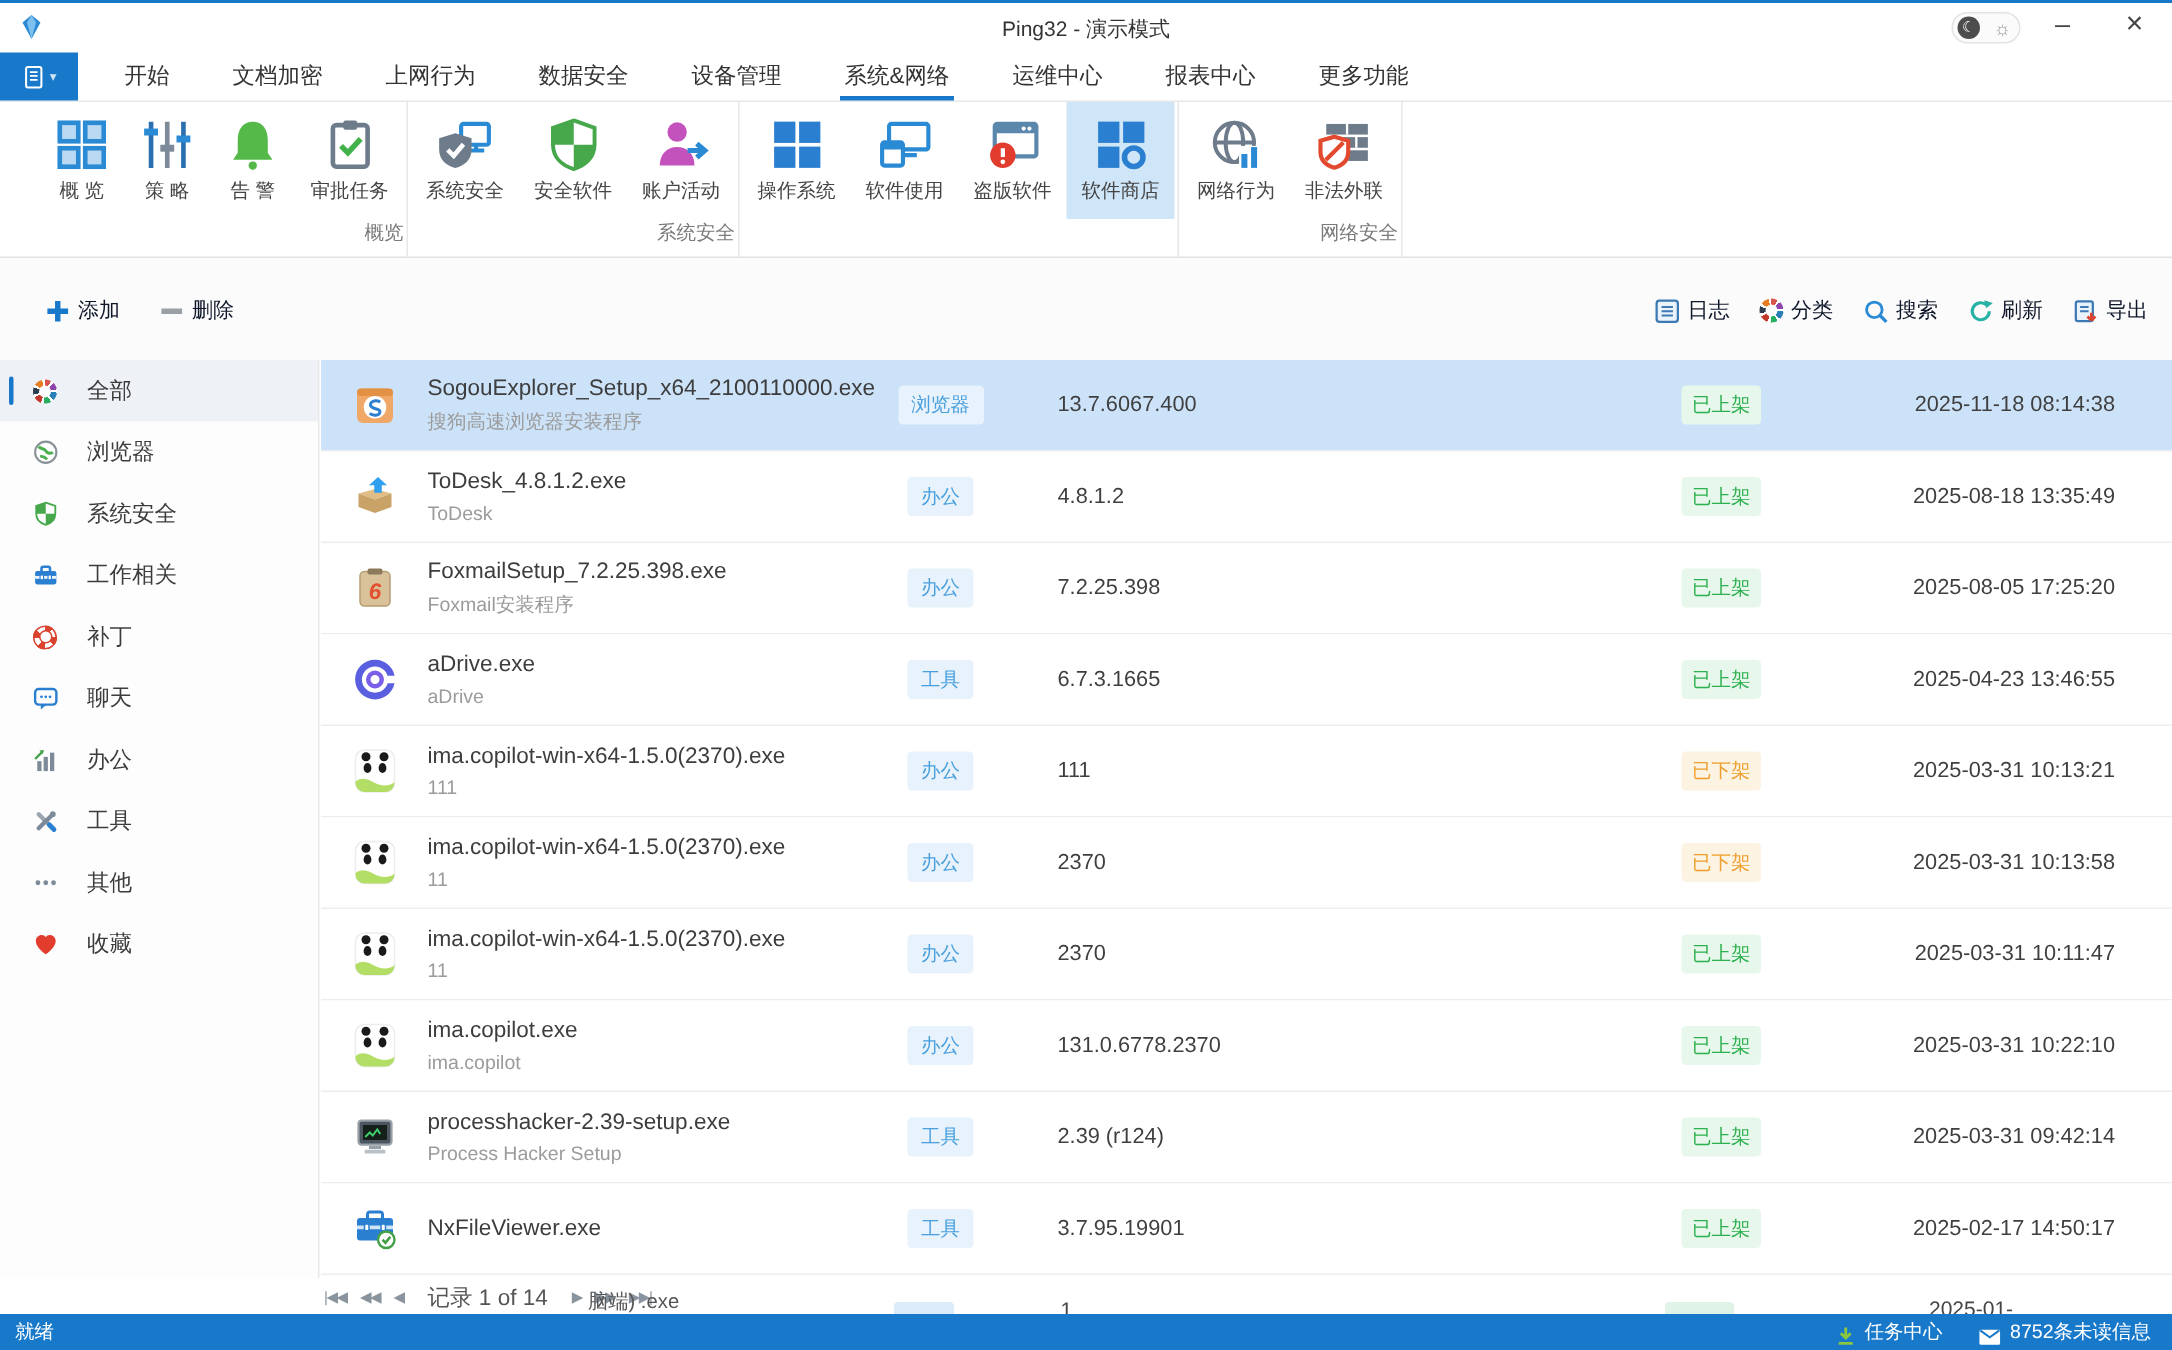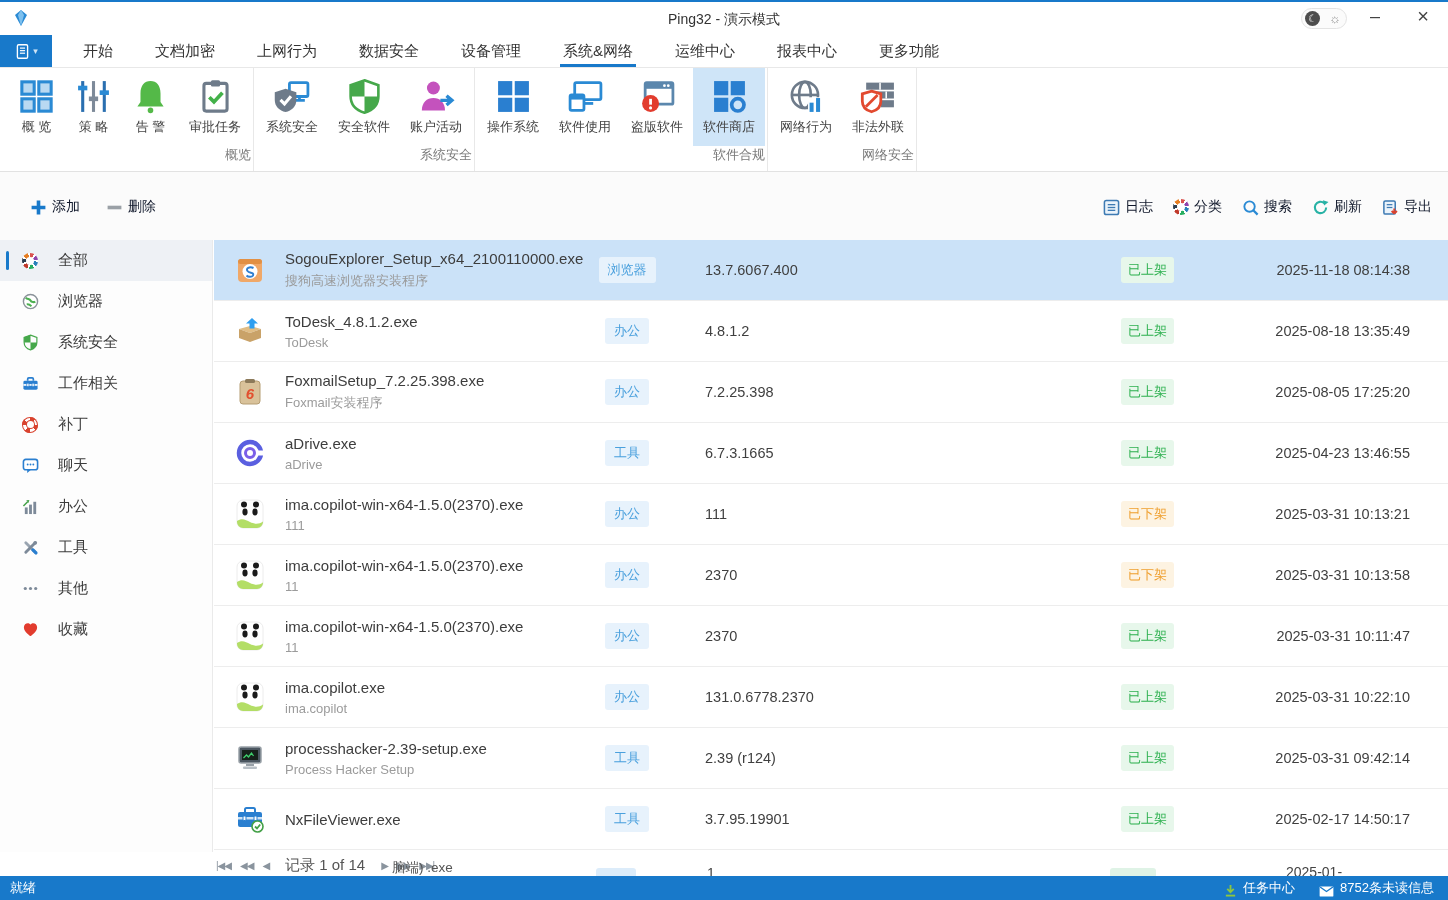--- a/index.html
+++ b/index.html
@@ -21,21 +21,21 @@
   
   .menubar{position:absolute;top:35px;left:0;right:0;height:33px;border-bottom:1px solid #e8e8e8;background:#fff;display:flex;box-sizing:border-box}
   .appbtn{width:52px;height:32px;background:#1879ca;display:flex;align-items:center;justify-content:center;gap:2px;cursor:pointer}
   .appbtn .ai svg{width:17px;height:17px;display:block}
   .appbtn::after{content:"▾";color:#cfe4f5;font-size:9px}
   .tabs{display:flex;margin-left:10px}
   .tab{padding:0 21px;height:32px;line-height:32px;font-size:15px;color:#333;position:relative;cursor:pointer;white-space:nowrap}
   .tab.active::after{content:"";position:absolute;left:18px;right:18px;bottom:0;height:3px;background:#1879ca}
 
   
-  .ribbon{position:absolute;top:68px;left:0;right:0;height:104px;background:#fff;border-bottom:1px solid #e2e2e2;display:flex;padding-left:6px;box-sizing:border-box}
+  .ribbon{position:absolute;top:68px;left:0;right:0;height:104px;background:#fff;border-bottom:1px solid #e2e2e2;display:flex;padding-left:24px;box-sizing:border-box}
   .rgroup{display:flex;flex-direction:column;border-right:1px solid #e8e8e8;padding:0 2px}
   .rbtns{display:flex;height:78px}
   .rbtn{display:flex;flex-direction:column;align-items:center;padding:8px 10px 0;cursor:pointer}
   .rbtn.active{background:#cfe5f8}
   .rbtn .icn{height:40px;display:flex;align-items:center}
   .rbtn .icn svg{width:37px;height:37px}
   .rlabel{font-size:13px;color:#454545;margin-top:2px;white-space:nowrap}
   .rglabel{margin-top:auto;text-align:right;font-size:13px;color:#7a7a7a;padding-bottom:7px}
 
   
@@ -272,21 +272,20 @@
                   <rect x="2" y="2" width="9.2" height="9.2"></rect>
                   <rect x="12.8" y="2" width="9.2" height="9.2"></rect>
                   <rect x="2" y="12.8" width="9.2" height="9.2"></rect>
                 </g>
                 <circle cx="17.4" cy="17.4" r="4" fill="none" stroke="#2a7fd0" stroke-width="2.4"></circle>
               </svg>
             </span>
             <span class="rlabel">软件商店</span>
           </div>
         </div>
-        <div class="rglabel">软件合规</div>
       </div>
       <div class="rgroup">
         <div class="rbtns">
           <div class="rbtn">
             <span class="icn">
               <svg viewBox="0 0 24 24">
                 <g fill="none" stroke="#6e7b8a" stroke-width="1.7">
                   <circle cx="11" cy="11" r="8.5"></circle>
                   <ellipse cx="11" cy="11" rx="3.8" ry="8.5"></ellipse>
                   <line x1="2.5" y1="11" x2="19.5" y2="11"></line>

